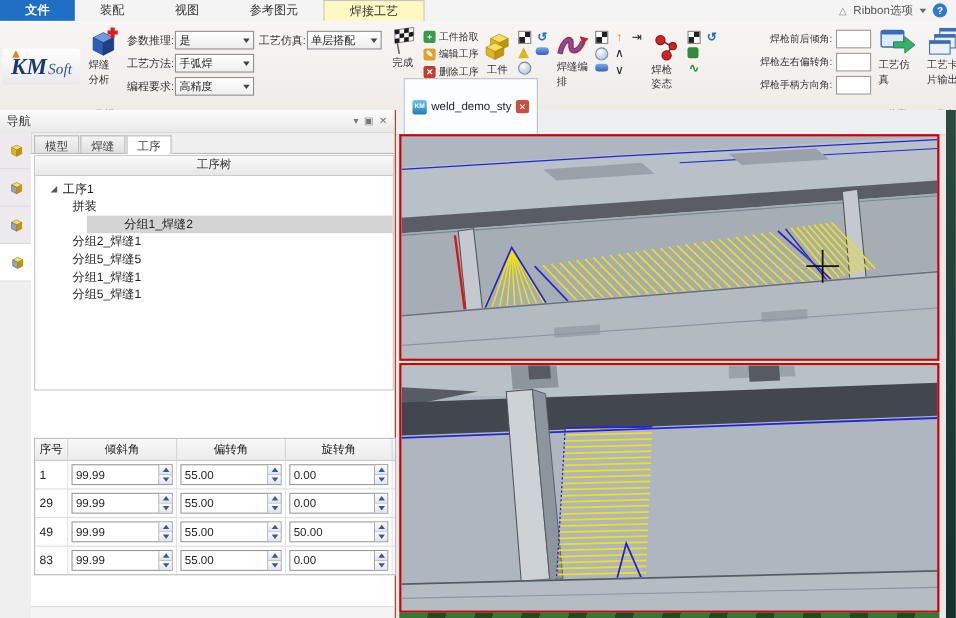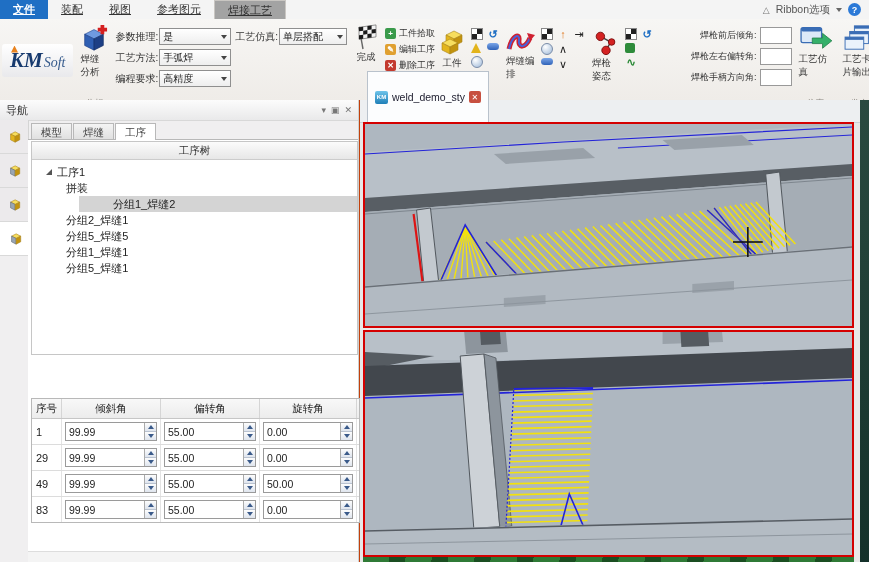--- a/index.html
+++ b/index.html
@@ -1,23 +1,23 @@
 <!DOCTYPE html>
 <html><head>
 <meta charset="utf-8">
 <style>
   html,body{margin:0;padding:0;}
   body{width:869px;height:562px;overflow:hidden;font-family:"Liberation Sans",sans-serif;background:#e8e8e8;position:relative;-webkit-font-smoothing:antialiased;}
   #app{position:absolute;inset:0;background:#f2f1ef;}
 
   
   .menubar{position:absolute;left:0;top:0;width:869px;height:19px;background:#f4f4f4;display:flex;align-items:stretch;font-size:11px;border-bottom:1px solid #e2e0dd;}
-  .mtab{padding:0 13px;display:flex;align-items:center;color:#333;cursor:default;text-decoration:underline;}
+  .mtab{padding:0 23px;display:flex;align-items:center;color:#333;cursor:default;}
   .mtab.file{background:#1f6fc4;color:#fff;font-weight:bold;}
-  .mtab.active{background:#a3a3a3;border:1px solid #c9c6c2;border-bottom:none;}
+  .mtab.active{background:#fef9c3;border:1px solid #c9c6c2;border-bottom:none;}
   .mright{margin-left:auto;display:flex;align-items:center;gap:6px;padding-right:8px;color:#555;}
   .mglyph{font-size:9px;color:#777;}
   .ropt{font-size:10.5px;}
   .caret-dn{width:0;height:0;border-left:3px solid transparent;border-right:3px solid transparent;border-top:4px solid #666;}
   .help{width:13px;height:13px;border-radius:50%;background:#2b79d7;color:#fff;font-size:9px;font-weight:bold;display:flex;align-items:center;justify-content:center;}
 
   
   .ribbon{position:absolute;left:0;top:19px;width:869px;height:81px;background:linear-gradient(#f7f6f4,#efece8);display:flex;align-items:stretch;border-bottom:1px solid #d7d3ce;}
   .rgroup{display:flex;flex-direction:column;padding:1px 2px 0 2px;}
   .rg-body{flex:1;display:flex;align-items:flex-start;padding-top:3px;}

